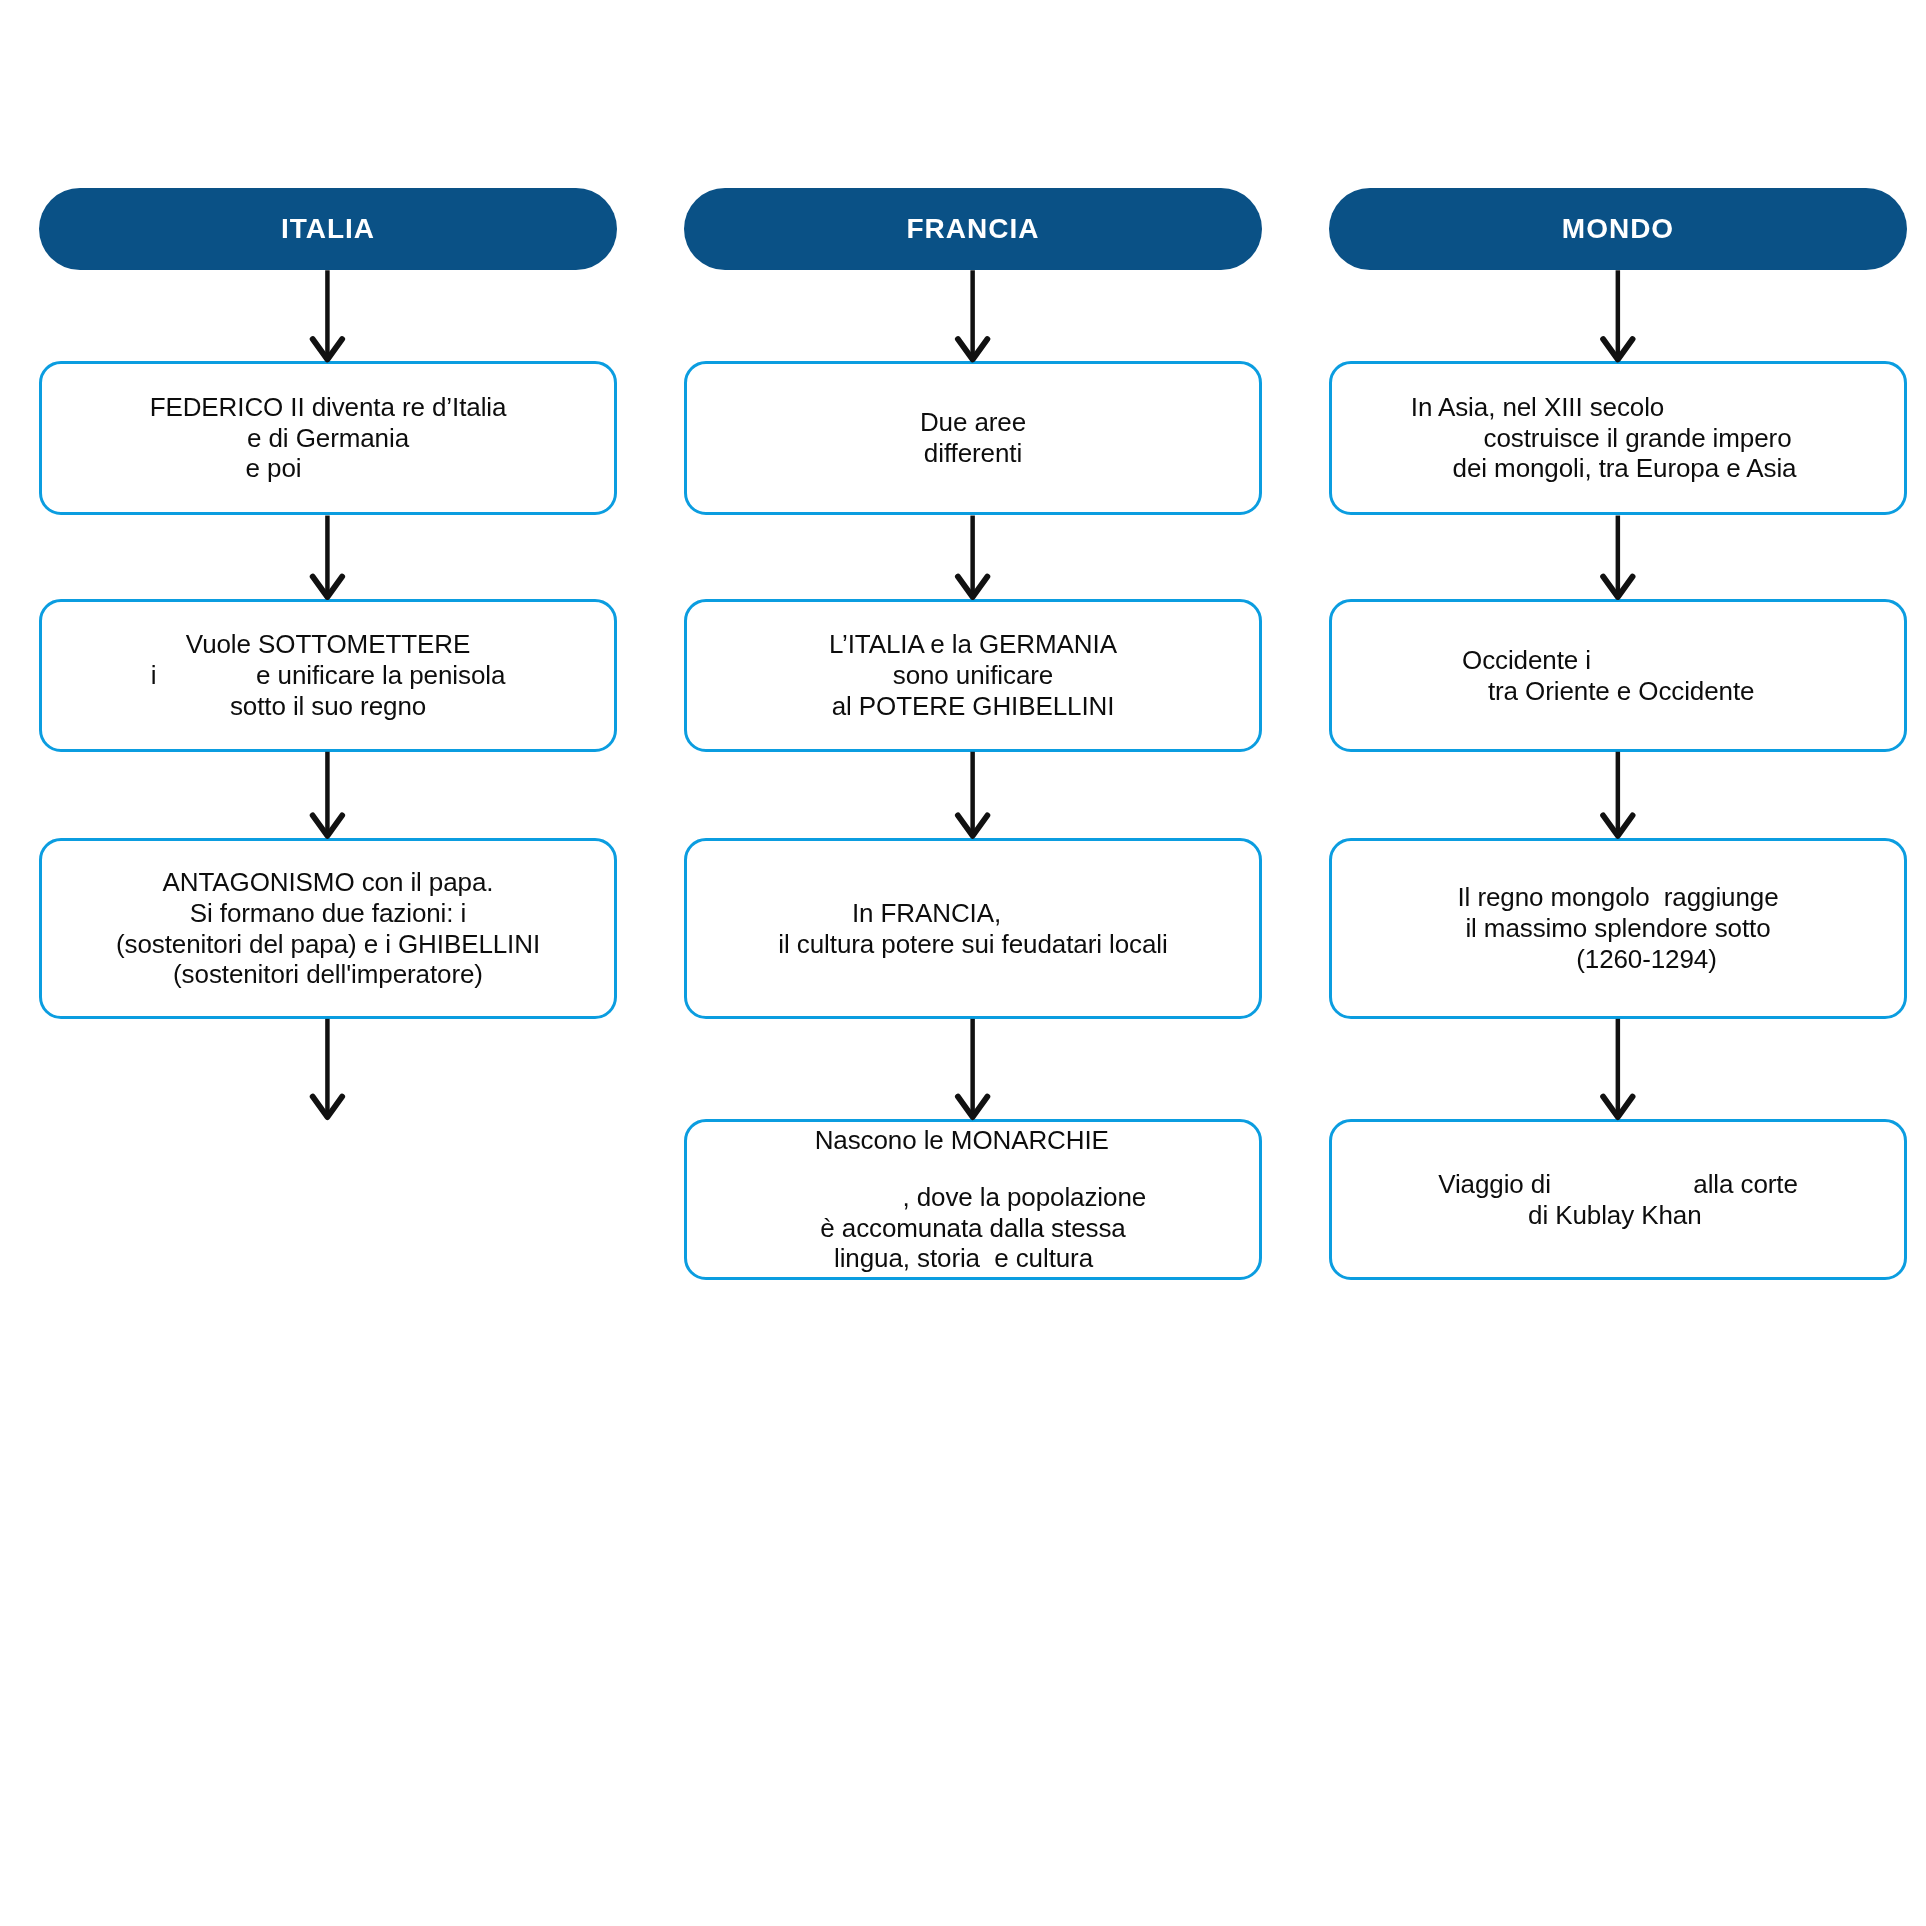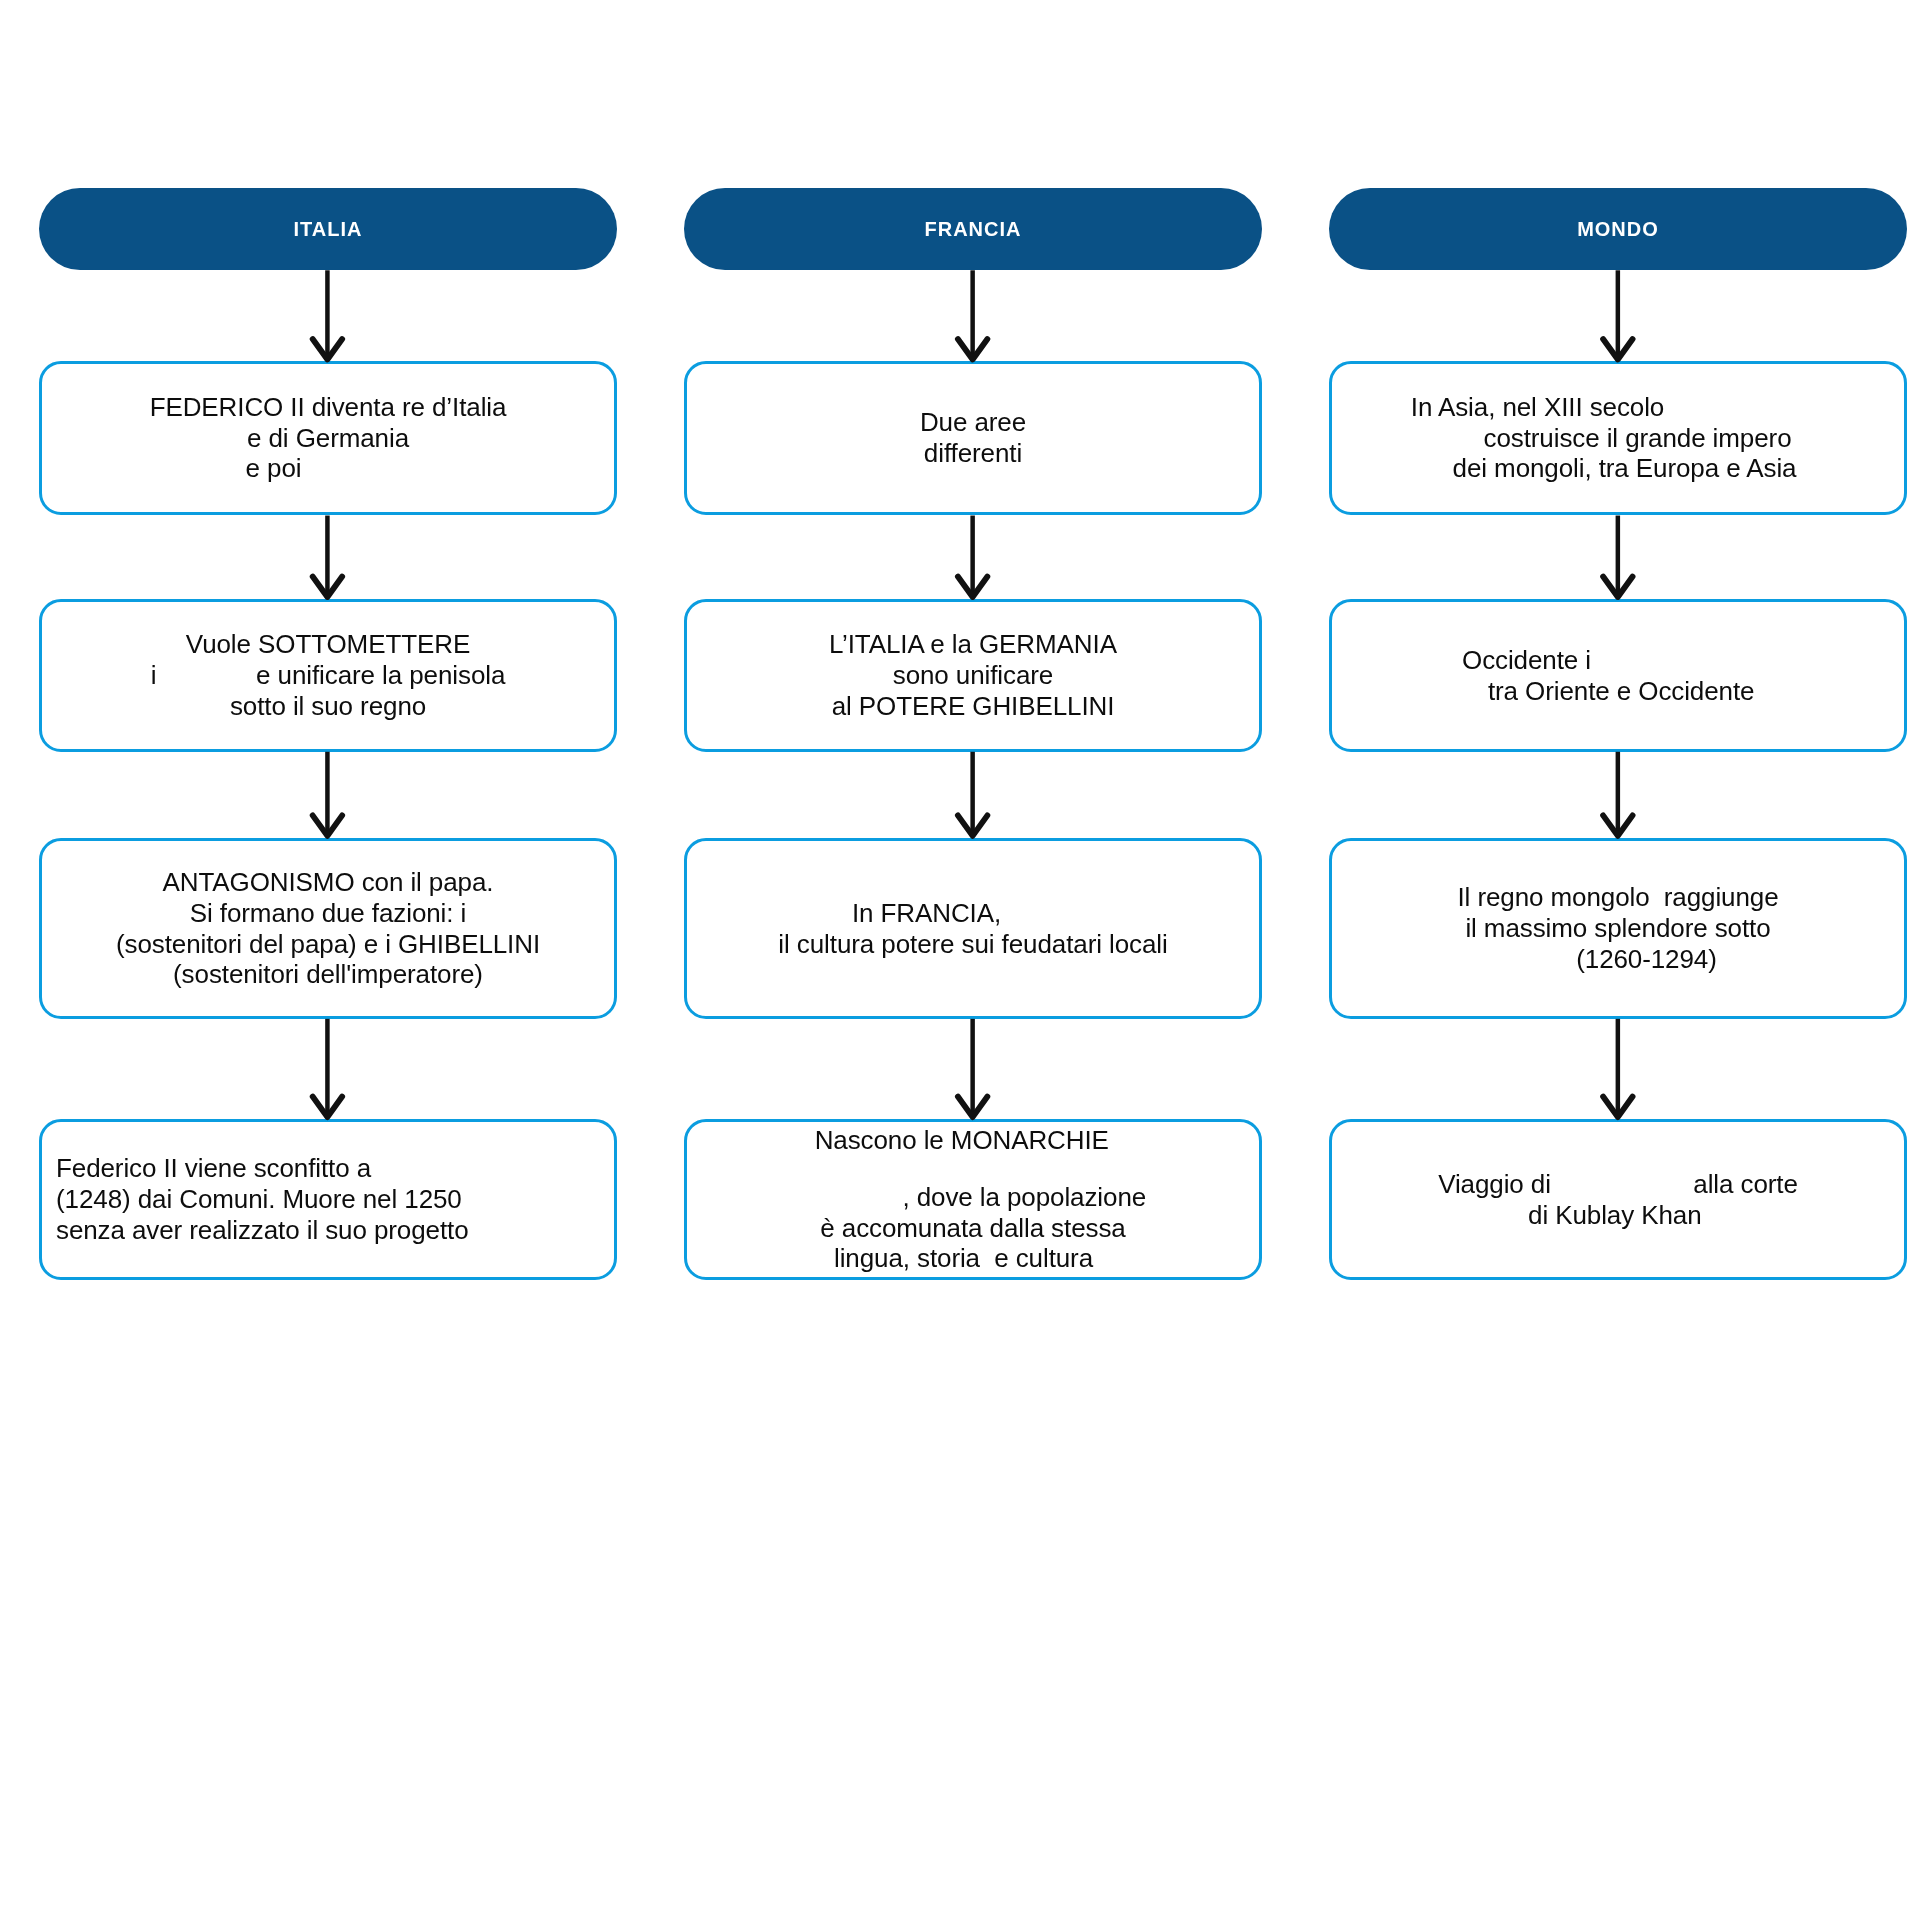--- a/index.html
+++ b/index.html
@@ -40,21 +40,21 @@
     height: 82px;
     background: #0a5186;
     border-radius: 41px;
     display: flex;
     align-items: center;
     justify-content: center;
     box-sizing: border-box;
   }
   .header-pill .header-label {
     color: #ffffff;
-    font-size: 20px;
+    font-size: 28px;
     font-weight: bold;
     letter-spacing: 1px;
     line-height: 1;
   }
 
   .node {
     position: absolute;
     left: 0;
     width: 578px;
     border: 3.9px solid #0b9de0;
@@ -115,25 +115,20 @@
       <div class="line">sotto il suo regno</div>
     </div>
 
     <div class="node row3 ta-center">
       <div class="line">ANTAGONISMO con il papa.</div>
       <div class="line">Si formano due fazioni: i</div>
       <div class="line">(sostenitori del papa) e i GHIBELLINI</div>
       <div class="line">(sostenitori dell'imperatore)</div>
     </div>
 
-    <div class="node row4 ta-left">
-      <div class="line">Federico II viene sconfitto a</div>
-      <div class="line">(1248) dai Comuni. Muore nel 1250</div>
-      <div class="line">senza aver realizzato il suo progetto</div>
-    </div>
 
   </div>
 
   <div class="column" id="col-europa">
 
     <div class="header-pill">
       <span class="header-label">FRANCIA</span>
     </div>
 
     <div class="node row1 ta-center">

